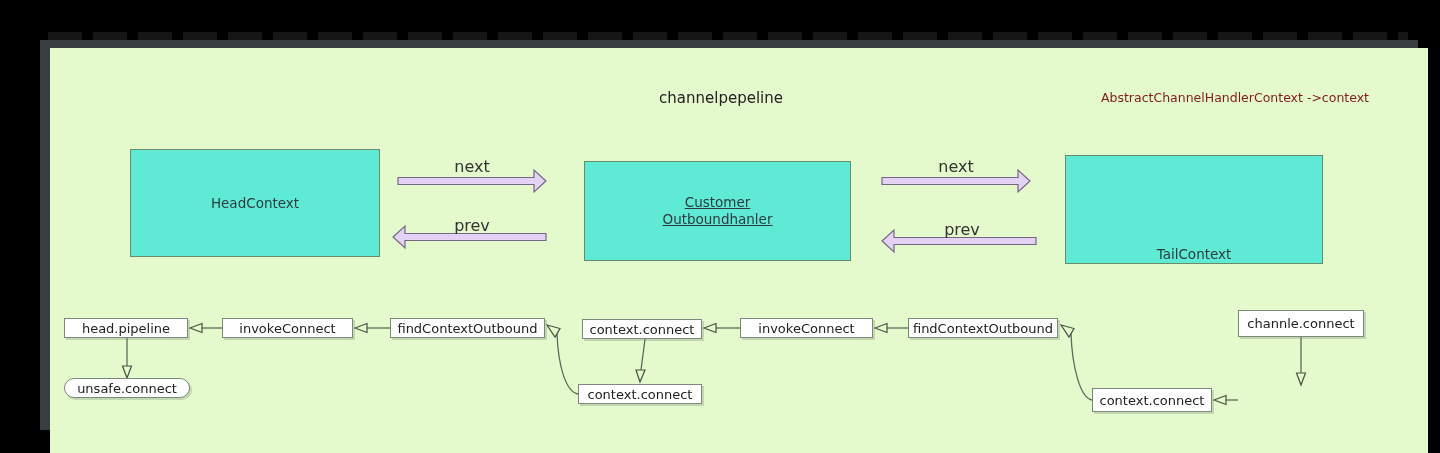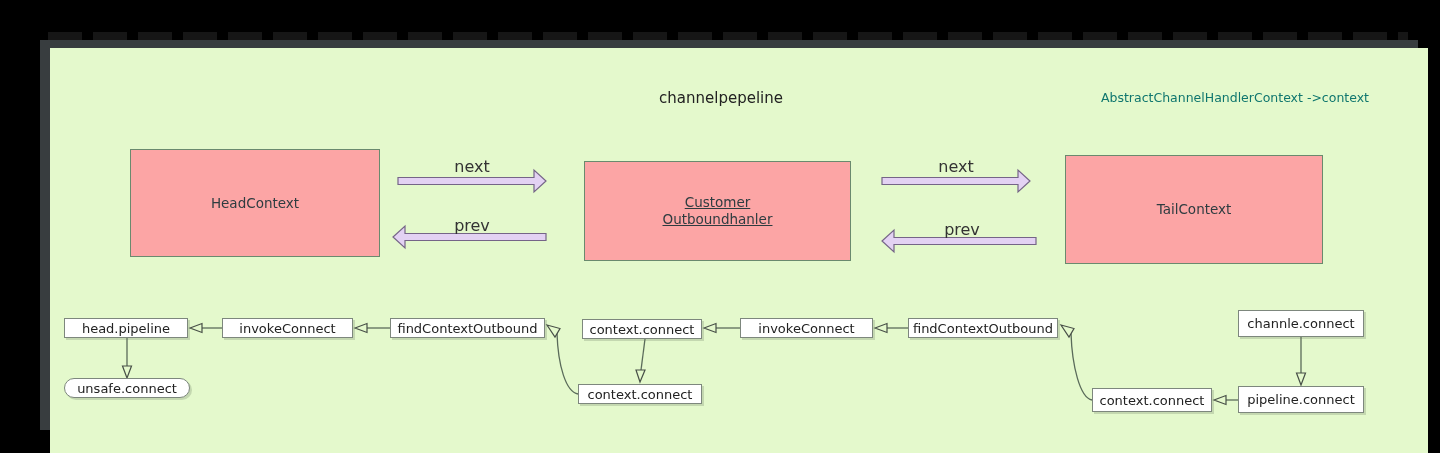--- a/index.html
+++ b/index.html
@@ -6,28 +6,28 @@
   .page{position:relative;width:1440px;height:453px;background:#000;overflow:hidden;
         font-family:"DejaVu Sans","Liberation Sans",sans-serif;}
   .top-artifact{position:absolute;left:48px;top:32px;width:1360px;height:8px;
         background:repeating-linear-gradient(90deg,#161616 0 34px,#000 34px 45px);}
   .frame{position:absolute;left:40px;top:40px;width:1378px;height:390px;background:#383d3f;}
   .canvas{position:absolute;left:10px;top:8px;width:1358px;height:416px;background:#e4f9cc;padding-left:20px;}
 
   .title{position:absolute;left:546px;top:41px;width:250px;text-align:center;
         font-size:15px;color:#222;}
   .annotation{position:absolute;left:1019px;top:42px;width:300px;text-align:right;
-        font-size:12.5px;color:#0f766e;}
+        font-size:12.5px;color:#7f1d1d;}
 
-  .node{position:absolute;background:#fca5a5;border:1.6px solid #6a8a6e;
+  .node{position:absolute;background:#5eead4;border:1.6px solid #6a8a6e;
         display:flex;flex-direction:column;align-items:center;justify-content:center;
         font-size:13.5px;color:#2e3c40;line-height:1.25;box-sizing:border-box;}
   .node-head{left:80px;top:101px;width:250px;height:108px;}
   .node-customer{left:534px;top:113px;width:267px;height:100px;text-decoration:underline;}
-  .node-tail{left:1015px;top:107px;width:258px;height:109px;}
+  .node-tail{left:1015px;top:107px;width:258px;height:109px;justify-content:flex-end;}
 
   .flow-label{position:absolute;width:140px;text-align:center;font-size:16px;color:#333;}
   .fl-next1{left:352px;top:109px;}
   .fl-prev1{left:352px;top:168px;}
   .fl-next2{left:836px;top:109px;}
   .fl-prev2{left:842px;top:172px;}
 
   .callbox{position:absolute;background:#fff;border:1.4px solid #7d877d;
         box-shadow:2px 2px 0 rgba(100,120,90,.25);
         display:flex;align-items:center;justify-content:center;
@@ -109,18 +109,17 @@
 
       <div class="callbox cb-head">head.pipeline</div>
       <div class="callbox cb-invoke1">invokeConnect</div>
       <div class="callbox cb-findctx1">findContextOutbound</div>
       <div class="callbox cb-unsafe">unsafe.connect</div>
       <div class="callbox cb-handler">context.connect</div>
       <div class="callbox cb-invoke2">invokeConnect</div>
       <div class="callbox cb-findctx2">findContextOutbound</div>
       <div class="callbox cb-context1">context.connect</div>
       <div class="callbox cb-channle">channle.connect</div>
-      <div class="callbox cb-pipeline">pipeline.connect</div>
       <div class="callbox cb-context2">context.connect</div>
 
     </div>
   </div>
 </div>
 
 </body></html>

